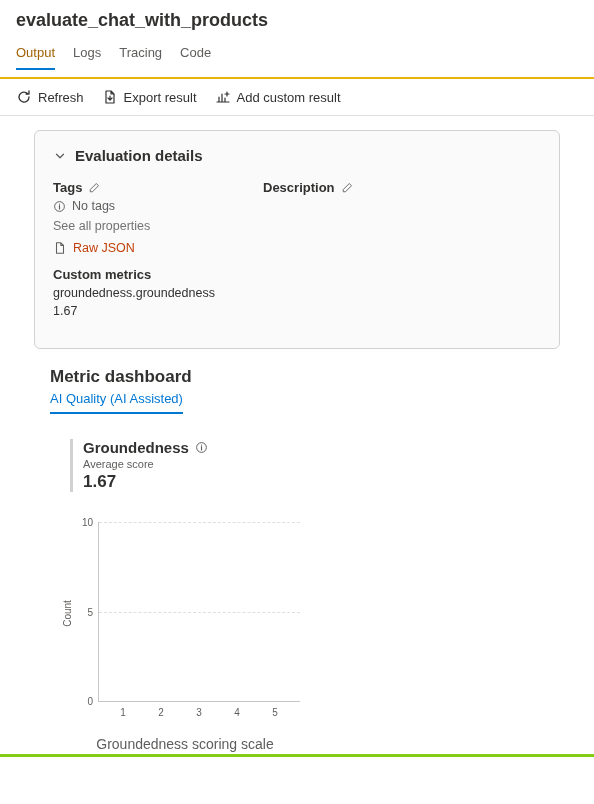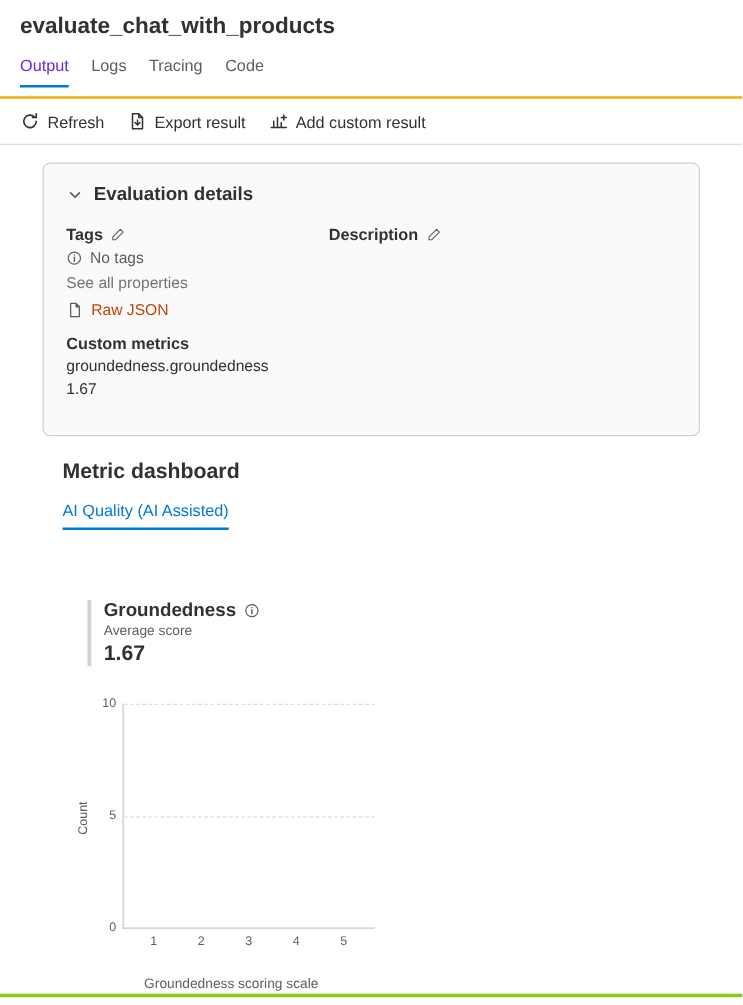--- a/index.html
+++ b/index.html
@@ -22,21 +22,21 @@
       border-bottom: 1px solid transparent;
     }
     .tab {
       font-size: 13px;
       color: #605e5c;
       padding: 6px 0 8px 0;
       cursor: pointer;
       border-bottom: 2px solid transparent;
     }
     .tab.active {
-      color: #6d28d9;
+      color: #a16207;
       border-bottom: 2px solid #0078d4;
     }
     .toolbar {
       display: flex;
       gap: 18px;
       padding: 10px 16px;
       border-top: 2px solid #eab308;
       border-bottom: 1px solid #e1dfdd;
       align-items: center;
       margin-top: 6px;
@@ -93,32 +93,32 @@
     }
     .status-row { display: flex; align-items: center; gap: 6px; margin: 4px 0 10px 0; }
     .status-row svg { width: 14px; height: 14px; }
     .edit-icon { width: 12px; height: 12px; stroke: #605e5c; fill: none; cursor:pointer;}
     .link { color: #737373; font-size: 12.5px; cursor: pointer; margin: 4px 0 8px 0; display:block;}
     .raw-json { display: flex; align-items: center; gap: 6px; font-size: 12.5px; color: #c2410c; margin-bottom: 12px; }
     .raw-json svg { width: 14px; height: 14px; stroke: #605e5c; fill:none;}
     .no-tags { display: flex; align-items: center; gap: 6px; color: #605e5c; font-size: 12.5px; margin: 4px 0 6px 0;}
     .no-tags svg{width:13px;height:13px;stroke:#605e5c;fill:none;}
     .dashboard-section{padding: 18px 34px;}
-    .dashboard-title{font-size:17px;font-weight:600;margin-bottom:10px;}
+    .dashboard-title{font-size:17px;font-weight:600;}
     .sub-tabs{display:flex;gap:14px;}
     .sub-tab{font-size:13px;color:#0078d4;padding:4px 0 6px 0;border-bottom:2px solid #0078d4;cursor:pointer;}
-    .chart-card{margin-top:56px;padding-left:20px;}
+    .chart-card{margin-top:25px;padding-left:20px;}
     .chart-head{border-left:3px solid #d1d1d1;padding-left:10px;margin-bottom:6px;}
     .chart-title{font-size:15px;font-weight:600;display:flex;align-items:center;gap:6px;}
     .chart-title svg{width:13px;height:13px;stroke:#605e5c;fill:none;}
     .avg-label{font-size:11px;color:#605e5c;margin-top:2px;}
     .avg-value{font-size:17px;font-weight:600;margin-top:2px;}
     .chart-area{margin-top:30px;position:relative;width:230px;height:200px;}
     .y-axis-label{position:absolute;left:-16px;top:50%;transform:rotate(-90deg) translateX(14px);font-size:10px;color:#605e5c;}
-    .x-axis-label{position:absolute;bottom:-30px;left:0;right:0;text-align:center;font-size:11px;color:#605e5c;}
+    .x-axis-label{position:absolute;bottom:-30px;left:0;right:0;text-align:center;font-size:14px;color:#605e5c;}
     .plot{position:absolute;left:28px;top:0;right:0;bottom:20px;border-left:1px solid #c8c6c4;border-bottom:1px solid #c8c6c4;}
     .grid-line{position:absolute;left:0;right:0;border-top:1px dashed #e1dfdd;}
     .y-tick{position:absolute;right:100%;padding-right:6px;font-size:10px;color:#605e5c;transform:translateY(-50%);}
     .bars{position:absolute;left:0;right:0;bottom:0;top:0;display:flex;justify-content:space-around;align-items:flex-end;padding:0 6px;}
     .bar-wrap{width:18%;display:flex;flex-direction:column;align-items:center;}
     .bar{width:14px;background:#3397db;}
     .x-ticks{position:absolute;left:28px;right:0;bottom:4px;display:flex;justify-content:space-around;padding:0 6px;}
     .x-tick{width:18%;text-align:center;font-size:10px;color:#605e5c;}
   </style>
 </head>

